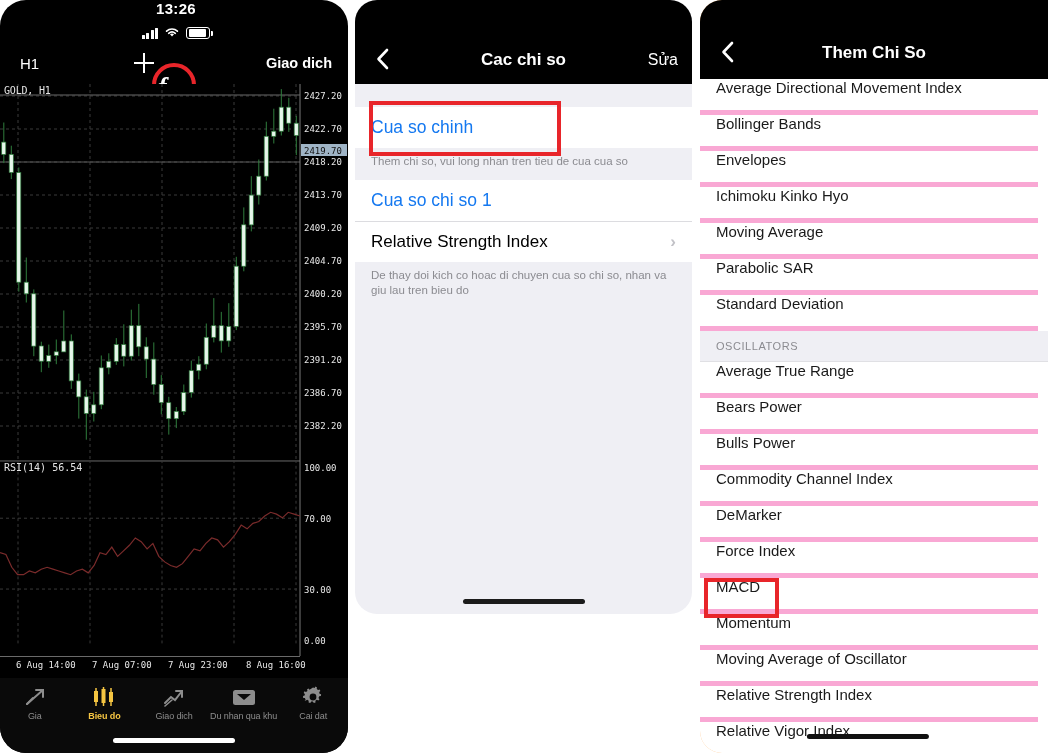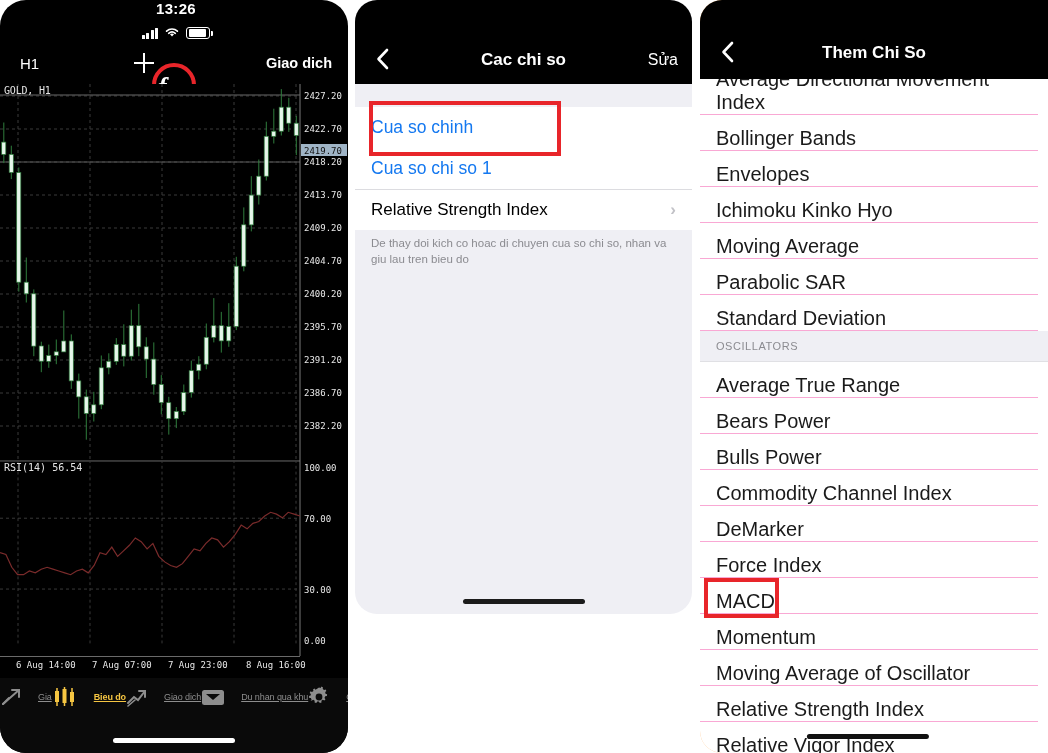--- a/index.html
+++ b/index.html
@@ -101,23 +101,22 @@
     position: absolute; left: 4px; top: 2px;
     color: #e6e6e6; font-size: 10px; font-family: "DejaVu Sans Mono", monospace;
   }
 
   .tabbar {
     position: absolute; left: 0; right: 0; bottom: 0; height: 75px;
     background: #0a0a0a;
     display: flex; align-items: flex-start; padding-top: 8px;
   }
   .tab {
-    flex: 1; display: flex; flex-direction: row; align-items: center; gap: 16px;
+    flex: 1; display: flex; flex-direction: column; align-items: center; gap: 3px;
     color: #8d8d8d;
-    text-decoration: underline;
   }
   .tab .tlabel { font-size: 9px; letter-spacing: -.1px; white-space: nowrap; }
   .tab.active { color: #f5c542; }
   .tab.active .tlabel { font-weight: bold; }
   .tico { height: 22px; display: flex; align-items: center; justify-content: center; }
   .homebar {
     position: absolute; bottom: 10px; left: 50%; transform: translateX(-50%);
     width: 122px; height: 5px; background: #fff; border-radius: 3px;
   }
 
@@ -177,23 +176,23 @@
     border-radius: 22px 0 0 22px;
     overflow: hidden;
   }
   .navbar3 {
     height: 79px; background: #000000; color: #fff; position: relative;
   }
   .navbar3 .nav-title { bottom: 16px; font-size: 17px; font-weight: 600; }
   .navbar3 .nav-back { bottom: 14px; }
   .list3 { background: #fff; }
   .row3 {
-    height: 36px; display: flex; align-items: flex-end;
-    padding: 0 0 0 16px; font-size: 20px; color: #1a1a1a;
-    border-bottom: 1px solid #f9a8d4;
+    height: 36px; display: flex; align-items: flex-start;
+    padding: 0 0 0 16px; font-size: 15px; color: #1a1a1a;
+    border-bottom: 5px solid #f9a8d4;
     margin-right: 10px;
   }
   .sechead {
     height: 31px; display: flex; align-items: center; padding: 0 16px;
     background: #efeff4; color: #8b8b90;
     font-size: 11px; letter-spacing: .55px;
     border-bottom: 1px solid #e0e0e4;
   }
   .p3-home {
     position: absolute; bottom: 14px; left: 50%; transform: translateX(-55%);
@@ -477,20 +476,21 @@
       </div>
       <div class="nav-title">Cac chi so</div>
       <div class="nav-action">Sửa</div>
     </div>
 
     <div class="grp-gap"></div>
 
     <div class="cell link">
       <span>Cua so chinh</span>
     </div>
+    <div class="footnote">Them chi so, vui long nhan tren tieu de cua cua so</div>
 
     <div class="cell link">
       <span>Cua so chi so 1</span>
     </div>
     <div class="cell sep">
       <span>Relative Strength Index</span>
       <span class="chev">›</span>
     </div>
     <div class="footnote">De thay doi kich co hoac di chuyen cua so chi so, nhan va giu lau tren bieu do</div>
 

